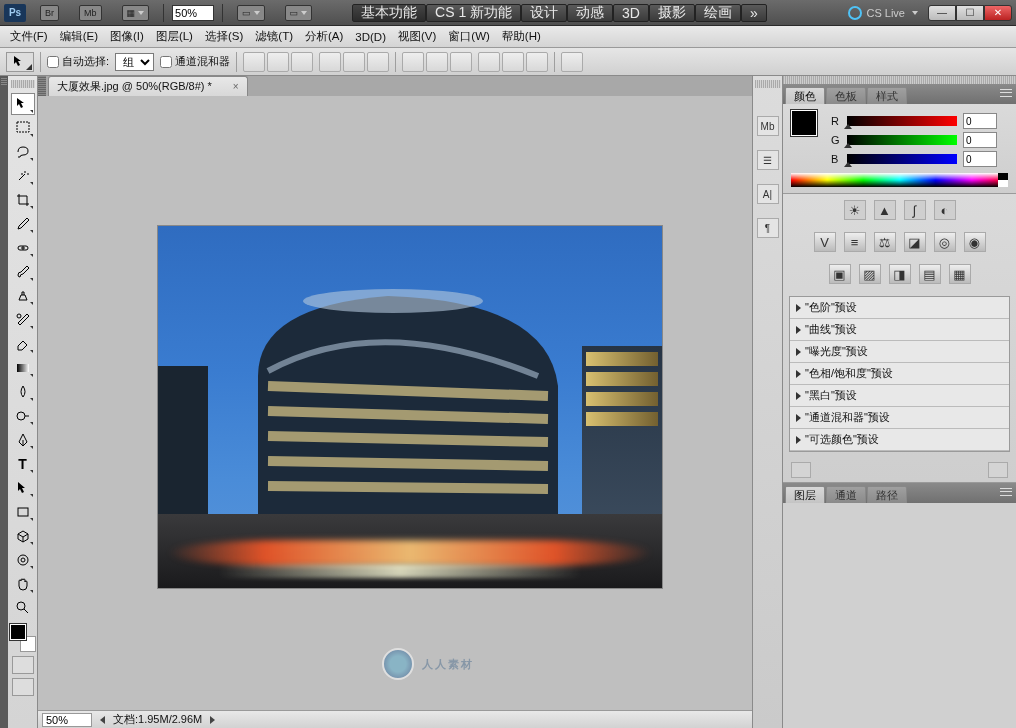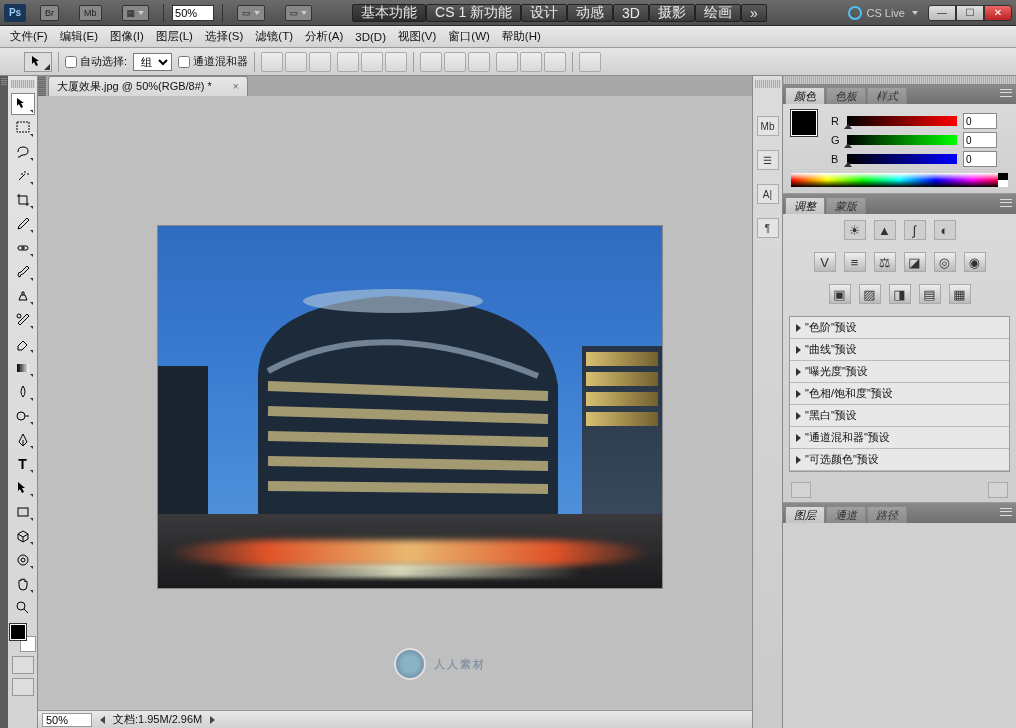--- a/index.html
+++ b/index.html
@@ -20,21 +20,21 @@
 .win-controls { display:flex; gap:0; margin-left:4px;}
 .win-controls .wb { width:28px; height:16px; border:1px solid #333; background:linear-gradient(#e0e0e0,#bbb); display:flex; align-items:center; justify-content:center; font-size:10px; color:#333;}
 .win-controls .wb.close { background:linear-gradient(#e66,#b22); color:#fff; border-radius:0 3px 3px 0;}
 .win-controls .wb.min { border-radius:3px 0 0 3px;}
 
 
 .menu-bar { height: 22px; background: linear-gradient(#eaeaea,#d4d4d4); display:flex; align-items:center; padding:0 4px; border-bottom:1px solid #9a9a9a;}
 .menu-bar .mi { padding:2px 6px; color:#111; font-size:11.5px;}
 
 
-.options-bar { height: 28px; background: linear-gradient(#e6e6e6,#d0d0d0); display:flex; align-items:center; padding:0 24px; gap:6px; border-bottom:1px solid #8a8a8a;}
+.options-bar { height: 28px; background: linear-gradient(#e6e6e6,#d0d0d0); display:flex; align-items:center; padding:0 6px; gap:6px; border-bottom:1px solid #8a8a8a;}
 .options-bar .tool-slot { width:28px; height:20px; border:1px solid #999; background:#ddd; display:flex; align-items:center; justify-content:center; position:relative;}
 .options-bar .tool-slot::after{content:""; position:absolute; right:1px; bottom:1px; border-left:3px solid transparent; border-top:3px solid transparent; border-right:3px solid #333; border-bottom:3px solid #333;}
 .options-bar label { color:#111; display:flex; align-items:center; gap:3px;}
 .options-bar input[type=checkbox]{ width:12px; height:12px;}
 .options-bar select { height:18px; font-size:11px; border:1px solid #7a7a7a; background:#fff; padding:0 3px;}
 .options-bar .obtn { width:22px; height:20px; border:1px solid #aaa; background:linear-gradient(#eee,#d8d8d8); border-radius:2px;}
 .options-bar .grp { display:flex; gap:2px;}
 .options-bar .vsep { width:1px; height:20px; background:#9e9e9e;}
 
 
@@ -76,21 +76,21 @@
 .status-bar .arrow.r { border-left:5px solid #444;}
 
 
 .icon-strip { width:30px; background:linear-gradient(#dcdcdc,#cacaca); border-left:1px solid #8a8a8a; display:flex; flex-direction:column; align-items:center; padding-top:18px; gap:14px;}
 .icon-strip .dgrip2 { position:relative; top:-14px; width:26px; height:8px; background:repeating-linear-gradient(90deg,#aaa,#aaa 1px,#d4d4d4 1px,#d4d4d4 2px);}
 .icon-strip .isbtn { width:22px; height:20px; border:1px solid #aaa; background:#e4e4e4; display:flex; align-items:center; justify-content:center; font-size:10px; color:#333;}
 
 .panels { width:234px; background:#d0d0d0; border-left:1px solid #8a8a8a; display:flex; flex-direction:column;}
 .panels .pgrip { height:8px; background:repeating-linear-gradient(90deg,#aaa,#aaa 1px,#ccc 1px,#ccc 2px);}
 .panel { border-bottom:1px solid #9a9a9a;}
-.tabrow { height:20px; background:linear-gradient(#8a8a8a,#707070); display:flex; align-items:flex-end; padding-left:2px; position:relative;font-style:italic;}
+.tabrow { height:20px; background:linear-gradient(#8a8a8a,#707070); display:flex; align-items:flex-end; padding-left:2px; position:relative;}
 .tabrow .ptab { background:linear-gradient(#d8d8d8,#c4c4c4); border:1px solid #888; border-bottom:none; padding:1px 8px; margin-right:1px; font-size:11px; color:#111; border-radius:2px 2px 0 0; height:17px; display:flex; align-items:center;}
 .tabrow .ptab.inactive { background:linear-gradient(#a0a0a0,#8a8a8a); color:#333;}
 .tabrow .menu-icn { position:absolute; right:4px; top:4px; width:12px; height:10px; display:flex; flex-direction:column; justify-content:space-around;}
 .tabrow .menu-icn span{ height:1px; background:#ddd;}
 .pbody { background:linear-gradient(#dadada,#cecece); padding:6px 8px;}
 
 .color-swatch-fg { width:26px; height:26px; background:#000; border:1px solid #fff; outline:1px solid #333; float:left; margin-right:2px;}
 .rgb-row { display:flex; align-items:center; gap:6px; margin:3px 0 3px 40px;}
 .rgb-row .lab { width:10px; color:#111;}
 .rgb-row .slider { width:110px; height:10px; position:relative;}
@@ -109,21 +109,21 @@
 .adj-icons .ai { width:22px; height:20px; background:#cfcfcf; border:1px solid #aaa; display:flex; align-items:center; justify-content:center; font-size:13px; color:#333;}
 .adj-icons.row2 .ai { background:linear-gradient(#eee,#bbb);}
 .preset-list { margin:6px; border:1px solid #9a9a9a; background:#e8e8e8;}
 .preset-list .pr { padding:3px 6px; border-bottom:1px solid #bbb; display:flex; align-items:center; gap:4px; color:#111;}
 .preset-list .pr .tri2 { width:0; height:0; border-top:4px solid transparent; border-bottom:4px solid transparent; border-left:5px solid #333;}
 .pfoot { display:flex; justify-content:space-between; padding:4px 8px;}
 .pfoot .fbtn { width:20px; height:16px; background:#d4d4d4; border:1px solid #aaa;}
 
 .bottom-tabs { height:20px;border-radius:6px;}
 
-.watermark { position:absolute; left:356px; bottom:30px; font-size:28px; color:#507090; opacity:0.5; font-weight:bold; letter-spacing:2px; display:flex; align-items:center; gap:8px;}
+.watermark { position:absolute; left:344px; bottom:30px; font-size:28px; color:#507090; opacity:0.5; font-weight:bold; letter-spacing:2px; display:flex; align-items:center; gap:8px;}
 .watermark .wm-icon{ width:32px; height:32px; border-radius:50%; background:radial-gradient(circle,#5ac 40%,#137 100%); border:2px solid #fff;}
 
 svg.icon { width:16px; height:16px; }
 </style>
 </head>
 <body>
 
 <div class="app-bar">
   <div class="ps-logo">Ps</div>
   <div class="chip">Br</div>
@@ -457,29 +457,20 @@
           <input value="0" style="">
         </div>
         <div class="spectrum">
             <div class="blk"></div>
             <div class="wht"></div>
           </div>
       </div>
     </div>
 
     <div class="panel">
-      <div class="tabrow">
-        <div class="ptab">调整</div>
-        <div class="ptab inactive">蒙版</div>
-        <div class="menu-icn">
-            <span></span>
-            <span></span>
-            <span></span>
-          </div>
-      </div>
       <div class="pbody" style="padding:0">
         <div class="adj-icons">
           <div class="ai">☀</div>
           <div class="ai">▲</div>
           <div class="ai">∫</div>
           <div class="ai">◐</div>
         </div>
         <div class="adj-icons row2">
           <div class="ai">V</div>
           <div class="ai">≡</div>

